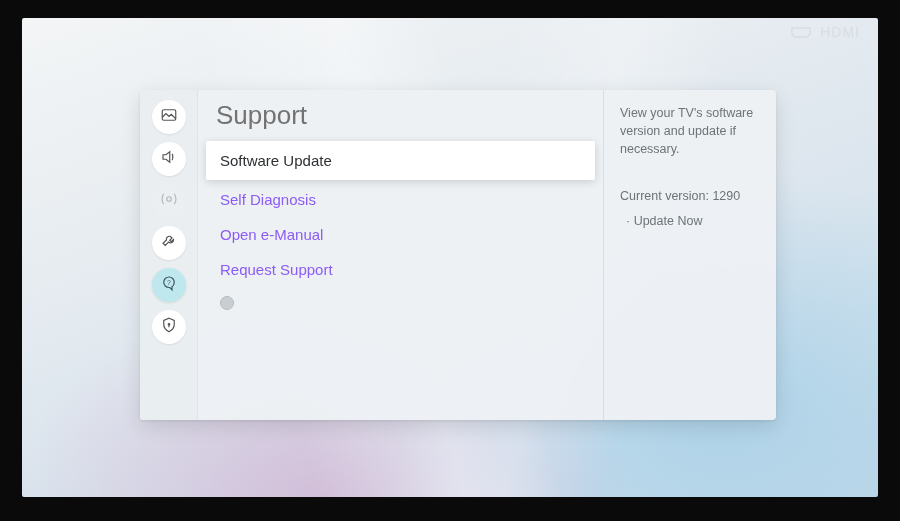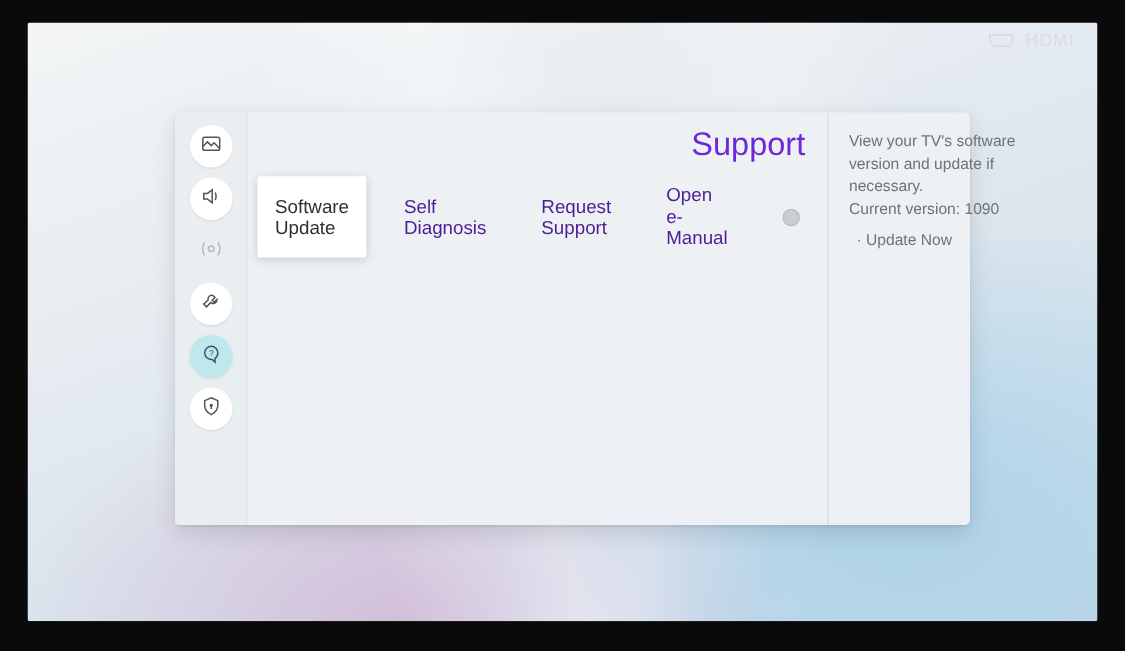--- a/index.html
+++ b/index.html
@@ -58,46 +58,46 @@
     .nav-icon.dimmed { background: #eceff1; color:#b3b8bc; box-shadow:none; }
     .nav-icon.active { background: #bfe8ee; color:#3d5560; box-shadow: 0 1px 3px rgba(0,0,0,0.1); }
     .nav-icon svg { width: 18px; height: 18px; }
     .center {
       flex: 1 1 auto; padding: 10px 0 0 0;
       border-right: 1px solid rgba(0,0,0,0.08);
       display: flex; flex-direction: column;
     }
     .center-title {
       padding: 0 18px 8px 18px;
-      font-size: 26px; font-weight: 400; color: #6d28d9; text-align: right;
-    }
-    .menu { display:flex; flex-direction:row; }
+      font-size: 26px; font-weight: 400; color: #737373;
+    }
+    .menu { display:flex; flex-direction:column; }
     .menu-item {
       position: relative;
       padding: 9px 22px;
-      font-size: 15px; color: #4c1d95;
+      font-size: 15px; color: #8b5cf6;
       display:flex; align-items:center; justify-content:space-between;
     }
     .menu-item.selected {
       background: #fff;
       box-shadow: 0 2px 8px rgba(0,0,0,0.15);
       color: #2d3033; font-weight: 500;
       margin: 2px 8px; padding: 11px 14px;
       border-radius: 2px;
     }
     .toggle-dot {
       width: 14px; height: 14px; border-radius: 50%;
       background: #c9ced2;
       border: 1px solid #b7bcc0;
     }
     .side {
       flex: 0 0 172px; padding: 14px 16px;
       font-size: 12.5px; color: #6c7478; line-height: 1.45;
     }
-    .side-desc { margin-bottom: 0; }
+    .side-desc { margin-bottom: 29px; }
     .side-version { margin-bottom: 6px; }
     .side-list { margin-left: 6px; }
     .side-list div::before { content:"· "; }
   </style>
 </head>
 <body>
 
 <div class="tv-frame">
   <div class="screen">
 
@@ -166,34 +166,34 @@
       <div class="center">
         <div class="center-title">Support</div>
         <div class="menu">
           <div class="menu-item selected">
             <span>Software Update</span>
           </div>
           <div class="menu-item">
             <span>Self Diagnosis</span>
           </div>
           <div class="menu-item">
+            <span>Open e-Manual</span>
+          </div>
+          <div class="menu-item">
             <span>Request Support</span>
-          </div>
-          <div class="menu-item">
-            <span>Open e-Manual</span>
           </div>
           <div class="menu-item">
             <span class="toggle-dot"></span>
           </div>
         </div>
       </div>
 
       <div class="side">
         <div class="side-desc">View your TV's software version and update if necessary.</div>
-        <div class="side-version">Current version: 1090</div>
+        <div class="side-version">Current version: 1290</div>
         <div class="side-list">
           <div>Update Now</div>
         </div>
       </div>
 
     </div>
 
   </div>
 </div>
 

